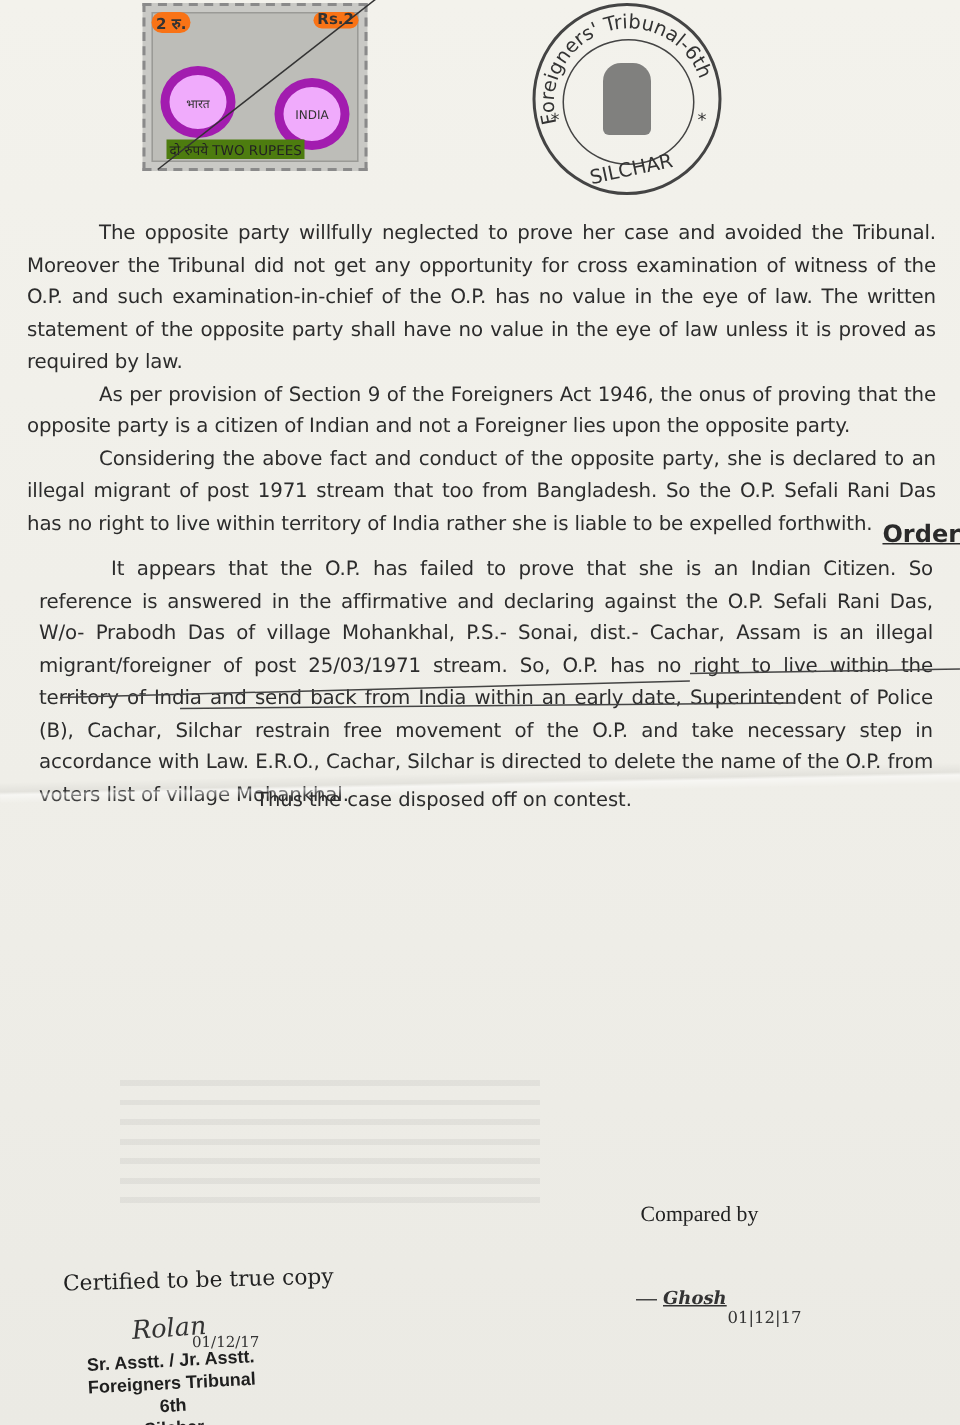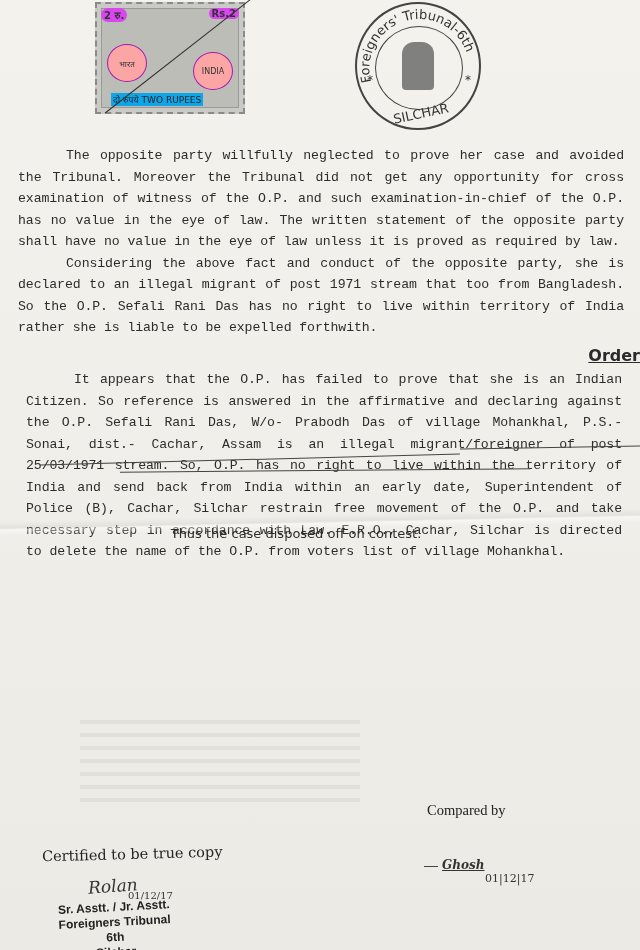--- a/index.html
+++ b/index.html
@@ -20,41 +20,41 @@
     transform: rotate(-1.2deg);
   }
   .stamp {
     position:absolute; left:95px; top:2px; width:150px; height:112px;
     border:2px dashed #8a8a8a; background:#c9c9c5;
     box-sizing:border-box;
   }
   .stamp .inner {
     position:absolute; inset:4px; background:#bdbdb8; border:1px solid #9a9a96;
   }
-  .stamp .corner { position:absolute; font-size:10px; font-weight:bold; color:#333; background:#d946ef; border-radius:8px; padding:0 3px; }
+  .stamp .corner { position:absolute; font-size:10px; font-weight:bold; color:#333; background:#f97316; border-radius:8px; padding:0 3px; }
   .stamp .tl { left:4px; top:4px; }
   .stamp .tr { right:4px; top:4px; }
-  .stamp .oval { position:absolute; width:38px; height:36px; border-radius:50%; background:#fca5a5; border:1px solid #a21caf; font-size:8px; display:flex; align-items:center; justify-content:center; color:#333;}
+  .stamp .oval { position:absolute; width:38px; height:36px; border-radius:50%; background:#f0abfc; border:6px solid #a21caf; font-size:8px; display:flex; align-items:center; justify-content:center; color:#333;}
   .stamp .ovl { left:10px; top:40px; }
   .stamp .ovr { right:10px; top:48px; }
-  .stamp .bottom { position:absolute; left:14px; bottom:6px; font-size:9px; color:#222; background:#0ea5e9; padding:0 2px; }
+  .stamp .bottom { position:absolute; left:14px; bottom:6px; font-size:9px; color:#222; background:#4d7c0f; padding:0 2px; }
   .stamp .cancel { position:absolute; left:-12px; top:50px; width:190px; height:1px; background:#333; transform:rotate(-38deg); }
   .seal {
     position:absolute; left:355px; top:2px; width:126px; height:128px; border-radius:50%;
     border:2px solid #444; box-sizing:border-box;
   }
   .seal .ring { position:absolute; left:18px; top:22px; width:86px; height:82px; border-radius:50%; border:1.5px solid #444; }
   .seal .emblem { position:absolute; left:45px; top:38px; width:32px; height:48px; background:#5a5a5a; border-radius:12px 12px 4px 4px; opacity:.75; }
   .seal svg { position:absolute; left:0; top:0; }
   .text-block {
     position:absolute; left:18px; width:606px; font-size:13.2px; line-height:21.5px;
     color:#2c2c2c; letter-spacing:-0.1px;
   }
   .text-block p { margin:0; text-align:justify; }
-  .indent { text-indent:48px;font-family:Liberation Mono, monospace; }
+  .indent { text-indent:48px; }
   .order-title { position:absolute; left:0; width:640px; top:346px; text-align:right; font-size:16px; font-weight:bold; text-decoration:underline; color:#2a2a2a; }
   .centered { position:absolute; left:0; width:592px; text-align:center; font-size:13px; color:#2c2c2c; }
   .sig-block { position:absolute; left:480px; top:600px; width:140px; text-align:center; font-size:12px; line-height:15px; color:#2f2f2f; }
   .serif { font-family:"DejaVu Serif", serif; }
   .cert { position:absolute; left:42px; top:846px; font-size:14.5px; color:#222; transform:rotate(-1.5deg); }
   .compared { position:absolute; left:427px; top:802px; font-size:14.5px; color:#222;font-family:Liberation Serif, serif; }
   .hand { position:absolute; font-family:"DejaVu Serif", serif; font-style:italic; color:#333; }
   .stamp-off { position:absolute; left:55px; top:900px; width:120px; text-align:center; font-size:12px; line-height:15px; color:#1f1f1f; transform:rotate(-3deg); font-family:"Liberation Sans", sans-serif; font-weight:bold; }
   .ink-line { position:absolute; height:1.2px; background:#444; }
   .faint { position:absolute; left:80px; top:720px; width:280px; height:90px;
@@ -87,20 +87,21 @@
       <text x="10" y="80" font-size="12" fill="#333">*</text>
       <text x="108" y="80" font-size="12" fill="#333">*</text>
     </svg>
     <div class="ring"></div>
     <div class="emblem"></div>
     <span style="position:absolute;left:36px;top:102px;font-size:13px;color:#333;transform:rotate(-12deg);">SILCHAR</span>
   </div>
 
   <div class="text-block" style="top:145px;">
     <p class="indent">The opposite party willfully neglected to prove her case and avoided the Tribunal. Moreover the Tribunal did not get any opportunity for cross examination of witness of the O.P. and such examination-in-chief of the O.P. has no value in the eye of law. The written statement of the opposite party shall have no value in the eye of law unless it is proved as required by law.</p>
+    <p class="indent">As per provision of Section 9 of the Foreigners Act 1946, the onus of proving that the opposite party is a citizen of Indian and not a Foreigner lies upon the opposite party.</p>
     <p class="indent">Considering the above fact and conduct of the opposite party, she is declared to an illegal migrant of post 1971 stream that too from Bangladesh. So the O.P. Sefali Rani Das has no right to live within territory of India rather she is liable to be expelled forthwith.</p>
   </div>
 
   <div class="order-title">Order</div>
 
   <div class="text-block" style="top:369px; left:26px; width:596px;">
     <p class="indent">It appears that the O.P. has failed to prove that she is an Indian Citizen. So reference is answered in the affirmative and declaring against the O.P. Sefali Rani Das, W/o- Prabodh Das of village Mohankhal, P.S.- Sonai, dist.- Cachar, Assam is an illegal migrant/foreigner of post 25/03/1971 stream. So, O.P. has no right to live within the territory of India and send back from India within an early date, Superintendent of Police (B), Cachar, Silchar restrain free movement of the O.P. and take necessary step in accordance with Law. E.R.O., Cachar, Silchar is directed to delete the name of the O.P. from voters list of village Mohankhal.</p>
   </div>
 
   <div class="ink-line" style="left:460px;top:447px;width:180px;transform:rotate(-1deg);"></div>

